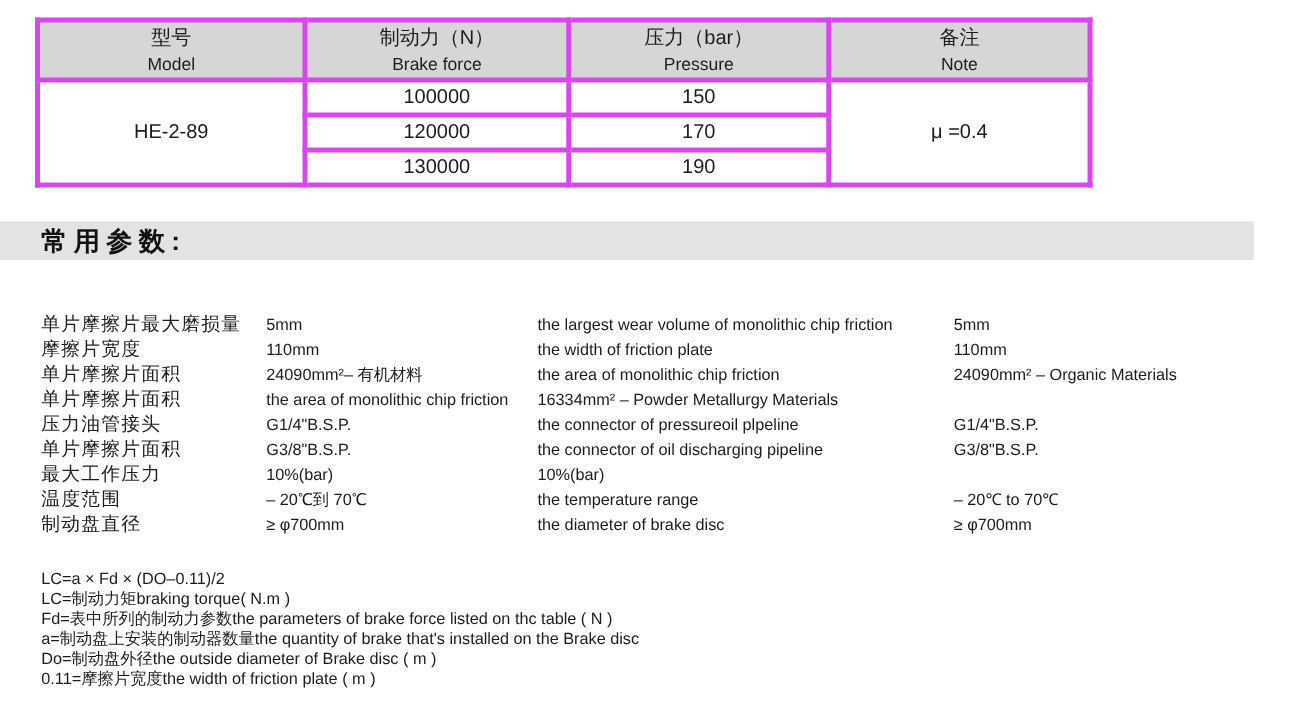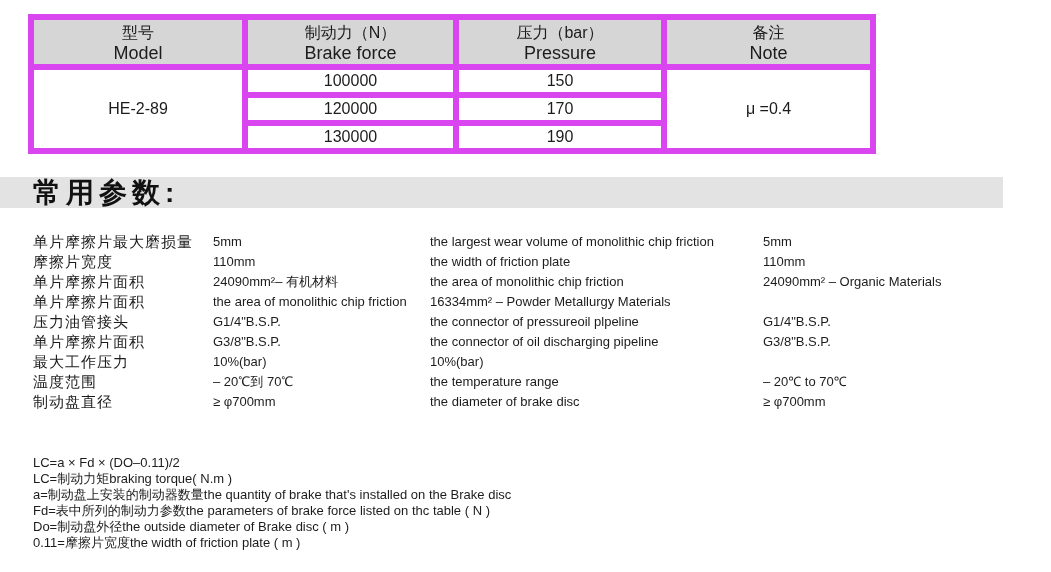--- a/index.html
+++ b/index.html
@@ -14,51 +14,51 @@
   .page { position: relative; width: 1051px; height: 572px; }
 
   
   .spec-table-wrap { position: absolute; left: 28px; top: 14px; }
   table.spec {
     border-collapse: collapse;
     width: 842px;
     table-layout: fixed;
   }
   table.spec th, table.spec td {
-    border: 6px solid #d946ef;
+    border: 4px solid #d946ef;
     text-align: center;
     vertical-align: middle;
   }
   table.spec { border: 3px solid #000; }
   table.spec th {
     background: #d6d6d6;
     height: 47px;
     font-weight: normal;
     padding: 2px 0;
   }
   table.spec td { height: 28px; font-size: 16px; }
   .th-zh { font-size: 16px; line-height: 22px; }
-  .th-en { font-size: 18px; line-height: 18px; }
+  .th-en { font-size: 14px; line-height: 18px; }
 
   
   .banner {
     position: absolute; left: 0; top: 177px;
     width: 1003px; height: 31px;
     background: #e3e3e3;
     display: flex; align-items: center;
     padding-left: 33px;
   }
   .banner-title {
-    font-size: 28px; font-weight: bold;
+    font-size: 21px; font-weight: bold;
     letter-spacing: 5px;
     color: #111;
   }
 
   
-  .params { position: absolute; left: 33px; top: 232px; width: 1010px; }
+  .params { position: absolute; left: 33px; top: 250px; width: 1010px; }
   .param-row {
     display: grid;
     grid-template-columns: 180px 217px 333px 1fr;
     height: 20px; line-height: 20px;
     font-size: 13px;
     white-space: nowrap;
   }
   .param-row .zh { font-size: 15px; letter-spacing: 1px; }
 
   
@@ -176,19 +176,19 @@
       <span class="zh">制动盘直径</span>
       <span>≥ φ700mm</span>
       <span>the diameter of brake disc</span>
       <span>≥ φ700mm</span>
     </div>
   </div>
 
   <div class="notes">
     <div class="note-line">LC=a × Fd × (DO–0.11)/2</div>
     <div class="note-line">LC=制动力矩braking torque( N.m )</div>
+    <div class="note-line">Fd=表中所列的制动力参数the parameters of brake force listed on thc table ( N )</div>
     <div class="note-line">a=制动盘上安装的制动器数量the quantity of brake that's installed on the Brake disc</div>
-    <div class="note-line">Fd=表中所列的制动力参数the parameters of brake force listed on thc table ( N )</div>
     <div class="note-line">Do=制动盘外径the outside diameter of Brake disc ( m )</div>
     <div class="note-line">0.11=摩擦片宽度the width of friction plate ( m )</div>
   </div>
 
 </div>
 
 </body></html>

